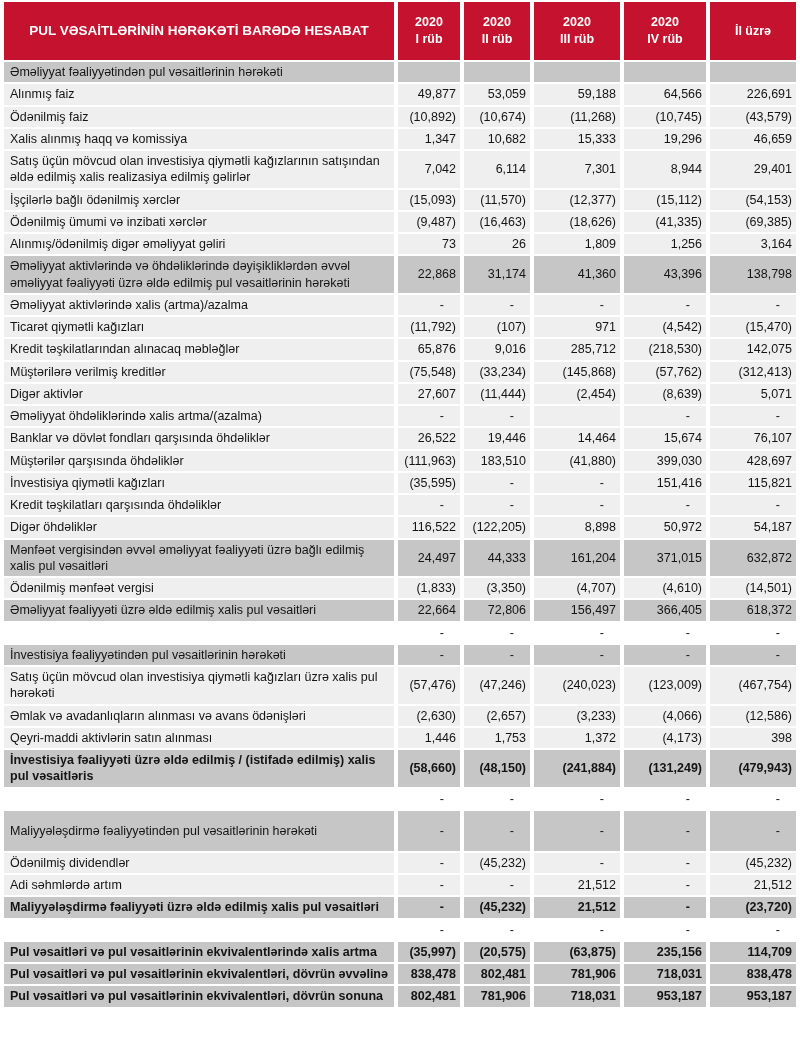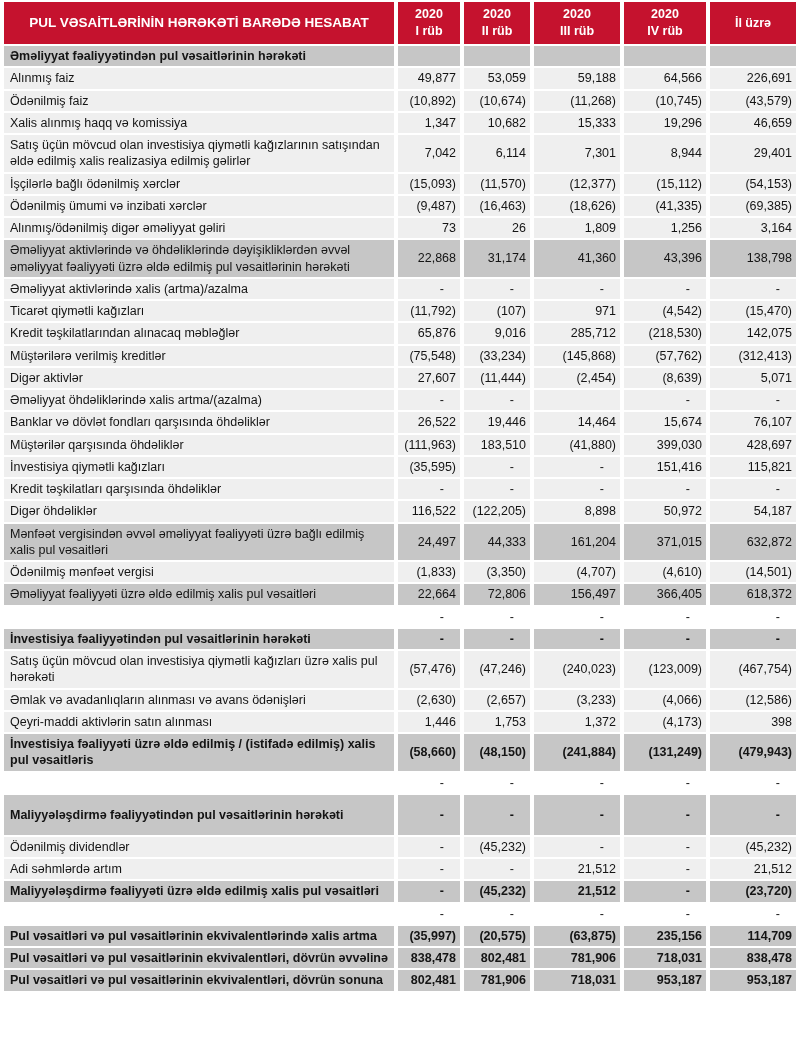--- a/index.html
+++ b/index.html
@@ -18,34 +18,34 @@
     color:var(--text);
   }
   table.cf{
     width:800px;table-layout:fixed;
     border-collapse:separate;border-spacing:4px 2px;
     font-size:12.5px;line-height:1.3;
   }
   th.title{
     background:var(--header-bg);color:var(--header-text);
     font-size:13.5px;font-weight:bold;text-align:center;vertical-align:middle;
-    height:38px;padding:2px 8px;
+    height:38px;padding:10px 8px;
   }
   th.colhead{
     background:var(--header-bg);color:var(--header-text);
     font-size:12.5px;font-weight:bold;text-align:center;vertical-align:middle;
     padding:2px 2px;line-height:1.35;
   }
   td{padding:2px 5px;vertical-align:middle;overflow:hidden;}
   td.label{text-align:left;padding-left:6px;}
   td.num{text-align:right;padding-right:4px;white-space:nowrap;}
   td.num.dash{padding-right:16px;}
   tr.normal td, tr.italic td{background:var(--row-bg);}
   tr.italic td.label{}
-  tr.section td{background:var(--section-bg);font-weight:bold;}
+  tr.section td{background:var(--section-bg);font-weight:normal;}
   tr.subtotal td{background:var(--section-bg);}
   tr.subtotal-bold td{background:var(--section-bg);font-weight:bold;}
   tr.spacer td{background:var(--gap);}
   tr.tall td{height:36px;margin-left:44px;}
 </style>
 </head>
 <body>
 
 <div class="page">
   <table class="cf">

